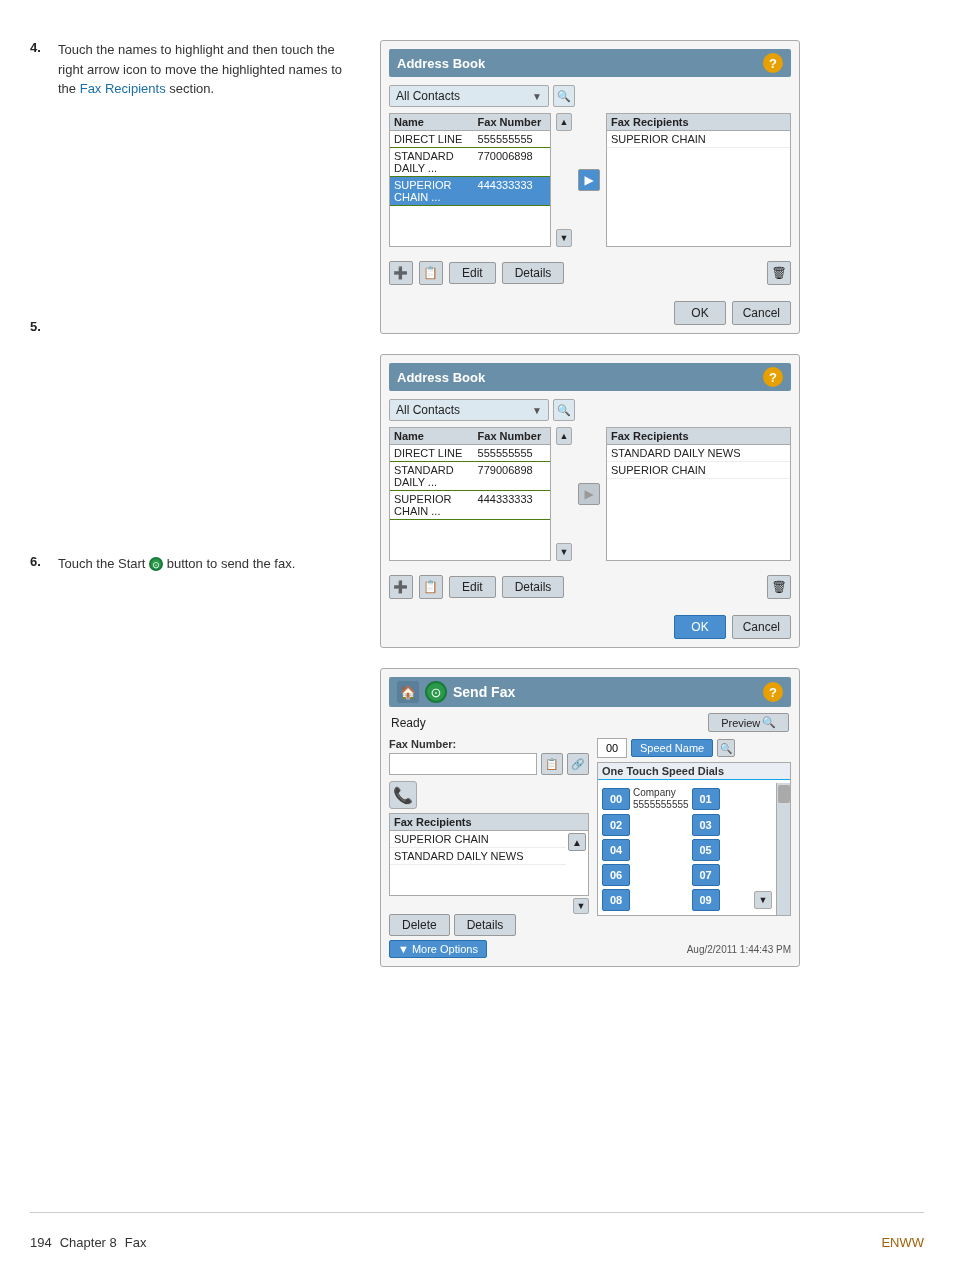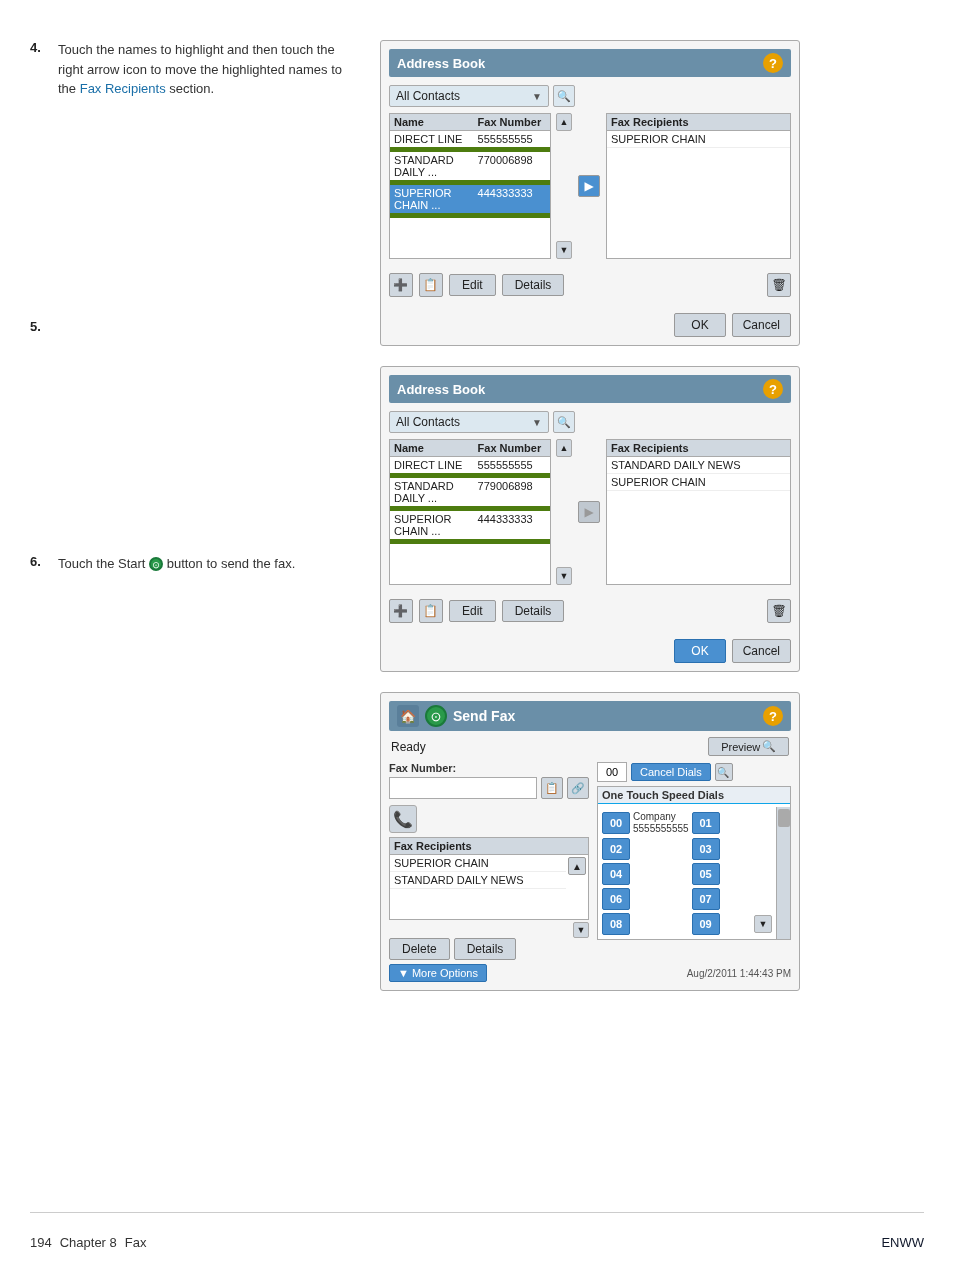--- a/index.html
+++ b/index.html
@@ -148,21 +148,21 @@
       border-bottom: 1px solid #aaa;
     }
 
     .col-name { width: 55%; }
     .col-fax { flex: 1; }
 
     .contacts-list-row {
       display: flex;
       padding: 2px 4px;
       font-size: 11px;
-      border-bottom: 5px solid #4d7c0f;
+      border-bottom: 1px solid #4d7c0f;
     }
 
     .contacts-list-row.selected {
       background: #4a90d0;
       color: #fff;
     }
 
     .arrow-buttons {
       display: flex;
       flex-direction: column;
@@ -575,21 +575,21 @@
       color: #333;
     }
 
     .chapter-ref {
       font-size: 13px;
       color: #333;
     }
 
     .footer-right {
       font-size: 13px;
-      color: #0f172a;
+      color: #a16207;
     }
 
     .scroll-col {
       display: flex;
       flex-direction: column;
       justify-content: space-between;
       width: 16px;
       margin-left: 2px;
     }
 
@@ -835,21 +835,21 @@
           <div class="fax-bottom-controls">
             <div class="text-btn">Delete</div>
             <div class="text-btn">Details</div>
           </div>
         </div>
 
         <div class="fax-right">
 
           <div class="speed-dials-header-row">
             <input class="speed-dials-num-input" value="00" readonly="" style="">
-            <div class="speed-dials-btn">Cancel Dials</div>
+            <div class="speed-dials-btn">Speed Name</div>
             <div class="speed-dials-search">🔍</div>
           </div>
 
           <div style="border:1px solid #aaa; background:#fff; position:relative;">
             <div class="speed-dials-label">One Touch Speed Dials</div>
             <div style="display:flex;">
               <div class="speed-dials-grid" style="flex:1;">
 
                 <div class="speed-dial-item">
                   <div class="speed-dial-btn first">00</div>

